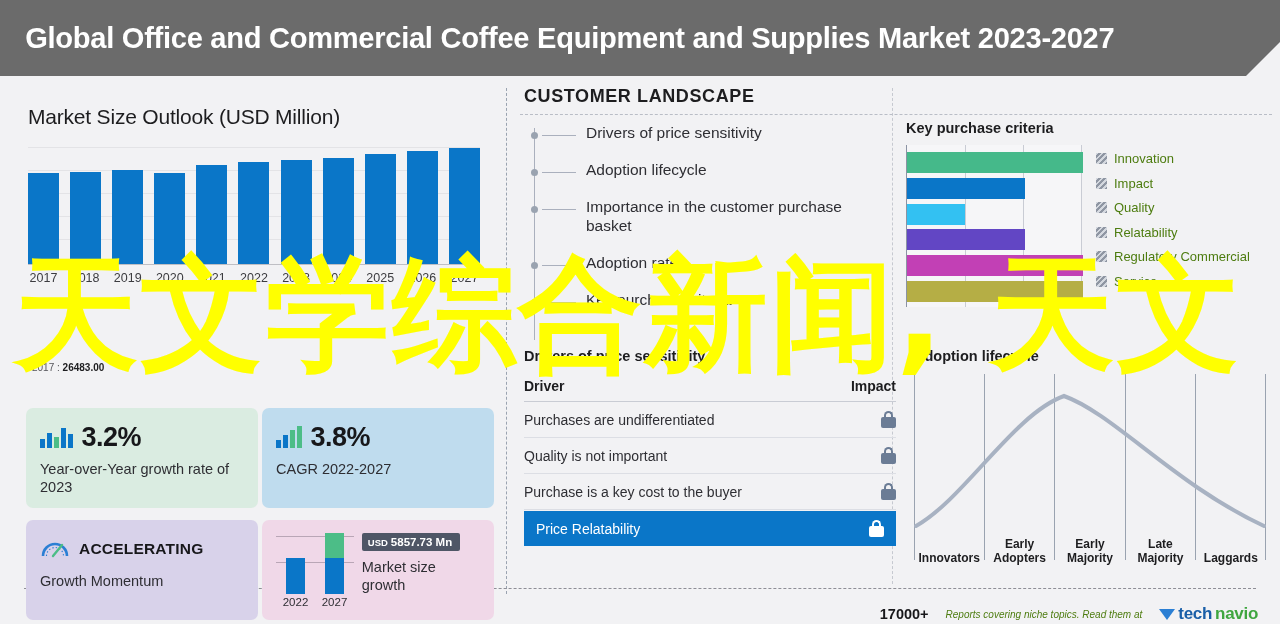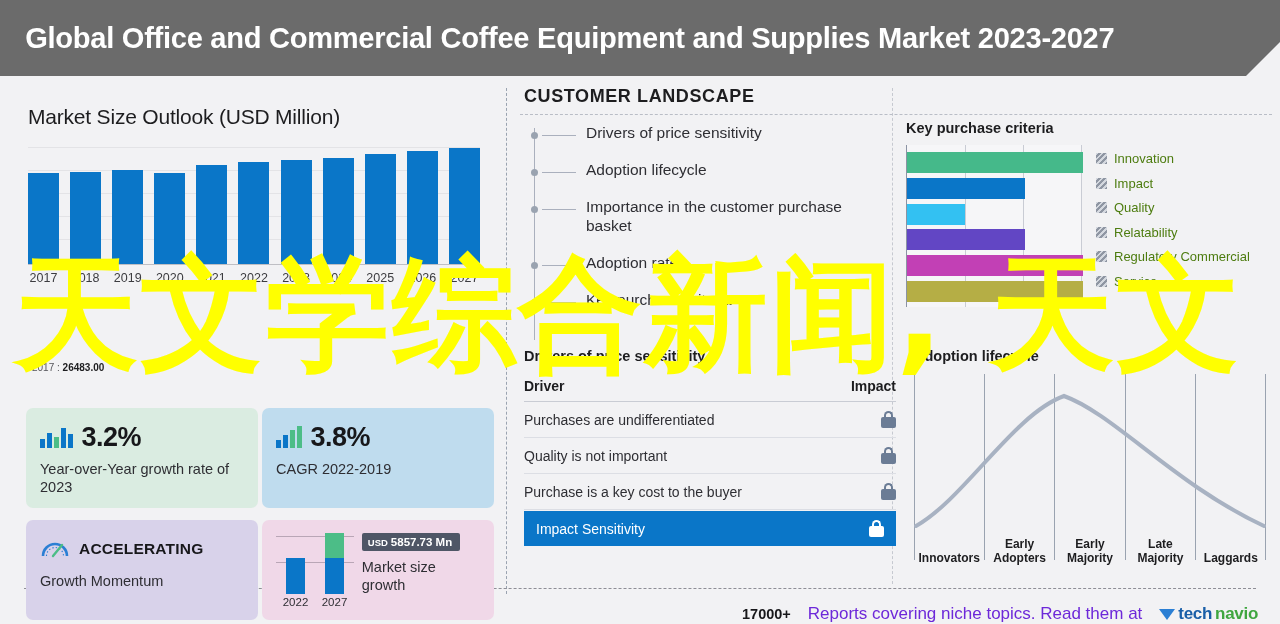--- a/index.html
+++ b/index.html
@@ -263,21 +263,21 @@
 
   
   .footer {
     position: absolute; left: 0; top: 520px; width: 1280px; height: 28px;
   }
   .footer-inner {
     position: absolute; right: 22px; top: 8px;
     display: flex; align-items: center; gap: 17px;
   }
   .f-num { font-size: 14.5px; font-weight: bold; color: #17171a; }
-  .f-text { font-size: 17px; color: #6d28d9; }
+  .f-text { font-size: 10px; color: #4d7c0f; font-style: italic; }
   .tn-logo { display: flex; align-items: center; gap: 3px; }
   .tn-mark { width: 0; height: 0; border-left: 8px solid transparent;
              border-right: 8px solid transparent; border-top: 11px solid #2b7fd4; }
   .tn-tech { font-size: 17px; font-weight: bold; color: #1a5fa8; letter-spacing: -0.3px; }
   .tn-navio { font-size: 17px; font-weight: bold; color: #3fa63f; letter-spacing: -0.3px; }
 
   
   .watermark {
     position: absolute; left: 0; top: 0;
     width: 1136px; height: 624px;
@@ -371,21 +371,21 @@
       <div class="card card-blue">
         <div class="card-top">
           <span class="icon-bars">
             <i style="height:8px"></i>
               <i style="height:13px"></i>
               <i style="height:18px;background:#4cbd87"></i>
               <i style="height:22px;background:#4cbd87"></i>
           </span>
           <span class="card-value">3.8%</span>
         </div>
-        <div class="card-desc">CAGR 2022-2019</div>
+        <div class="card-desc">CAGR 2022-2027</div>
       </div>
 
       <div class="card card-purple">
         <div class="card-top">
           <span>
             <svg width="30" height="22" viewBox="0 0 30 22">
               <path d="M3 20 A12 12 0 0 1 27 20" fill="none" stroke="#2b7fd4" stroke-width="2.6"></path>
               <path d="M6.5 20 A8.5 8.5 0 0 1 23.5 20" fill="none" stroke="#2b7fd4" stroke-width="1.1" stroke-dasharray="1.4 2.1"></path>
               <line x1="13" y1="20" x2="22" y2="9" stroke="#4cbd87" stroke-width="2.4" stroke-linecap="round"></line>
             </svg>
@@ -508,21 +508,21 @@
             </span>
           </div>
           <div class="dt-row">
             <span>Purchase is a key cost to the buyer</span>
             <span class="lock">
               <span class="shackle"></span>
               <span class="bodyb"></span>
             </span>
           </div>
           <div class="dt-row active">
-            <span>Impact Sensitivity</span>
+            <span>Price Relatability</span>
             <span class="lock">
               <span class="shackle"></span>
               <span class="bodyb"></span>
             </span>
           </div>
         </div>
     </div>
 
     <div class="alc">
       <div class="alc-title">Adoption lifecycle</div>

